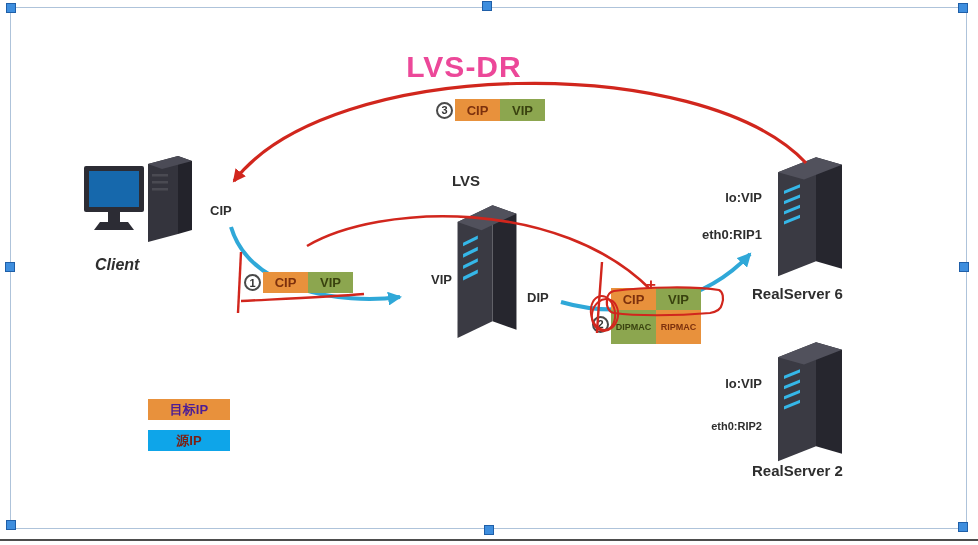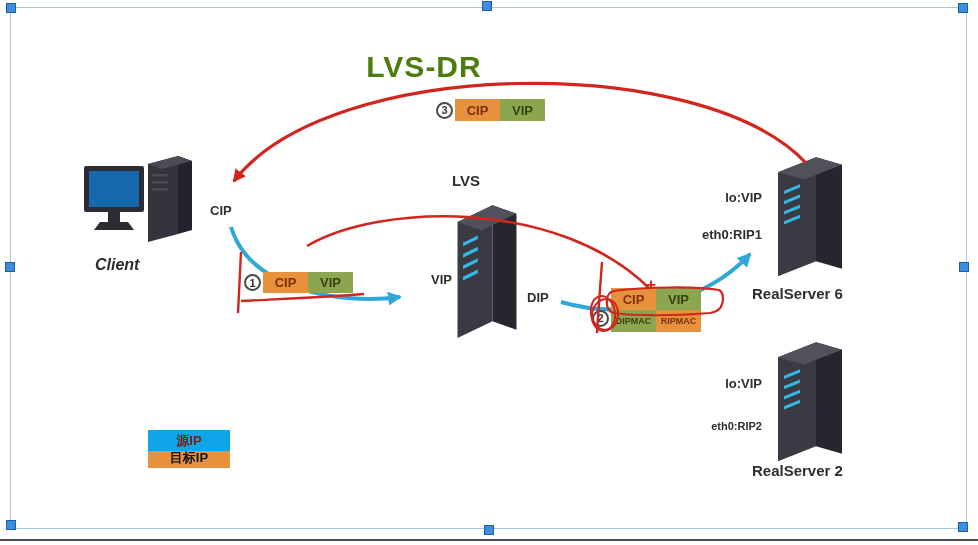--- a/index.html
+++ b/index.html
@@ -8,38 +8,38 @@
     font-family:"Liberation Sans","DejaVu Sans",sans-serif;
   }
   
   .sel-frame{position:absolute;left:10px;top:7px;width:955px;height:520px;
     border:1px solid #aec3da;z-index:9;pointer-events:none;}
   .handle{position:absolute;width:8px;height:8px;background:#3e8ede;border:1px solid #1f5fa8;z-index:10;}
   .bottom-edge{position:absolute;left:0;top:539px;width:978px;height:2px;background:#4d4d4d;z-index:8;}
   
   .lbl{position:absolute;font-weight:bold;color:#2e2e2e;z-index:3;white-space:nowrap;}
   .title{position:absolute;left:0;top:50px;width:848px;text-align:center;
-    font-size:30px;font-weight:bold;color:#4d7c0f;z-index:3;letter-spacing:1px;}
+    font-size:30px;font-weight:bold;color:#ec4899;z-index:3;letter-spacing:1px;padding-left:40px;}
   
   .packet{position:absolute;z-index:4;display:flex;align-items:center;}
   .cell{display:inline-flex;align-items:center;justify-content:center;font-weight:bold;}
   .orange{background:#e8913c;color:#7c300d;}
   .green{background:#8ca64f;color:#39420f;}
   .step-circle{width:17px;height:17px;border-radius:50%;background:#fff;border:2px solid #4a4a4a;
     display:inline-flex;align-items:center;justify-content:center;font-size:11px;font-weight:bold;color:#333;
     box-sizing:border-box;margin-right:2px;flex:0 0 auto;}
   .cell-big{width:45px;height:22px;font-size:13px;}
   .cell-mid{width:45px;height:21px;font-size:13px;}
-  .cell-sm{width:45px;height:22px;font-size:9px;}
+  .cell-sm{width:45px;height:34px;font-size:9px;}
   .rows{display:flex;flex-direction:column;}
   .row{display:flex;}
   
   .legend-box{position:absolute;width:82px;height:21px;display:flex;align-items:center;justify-content:center;
     font-size:13px;font-weight:bold;z-index:3;}
-  .legend-dst{background:#e8913c;color:#0f172a;margin-top:48px;}
+  .legend-dst{background:#e8913c;color:#4c1d95;}
   .legend-src{background:#0ea5e9;color:#7a1f14;}
   
   .icon{position:absolute;z-index:1;}
   .arrows{position:absolute;left:0;top:0;z-index:2;pointer-events:none;}
   .annots{position:absolute;left:0;top:0;z-index:5;pointer-events:none;}
   .plus{position:absolute;left:646px;top:275px;color:#d1261d;font-size:17px;font-weight:bold;z-index:5;}
 </style>
 </head>
 <body>
 

